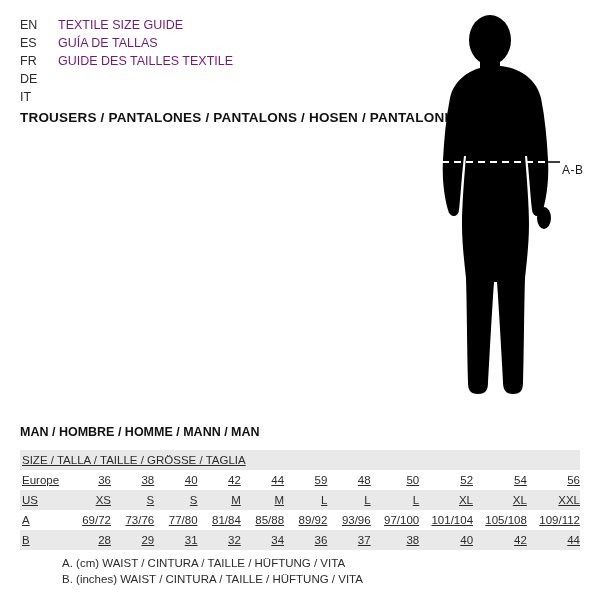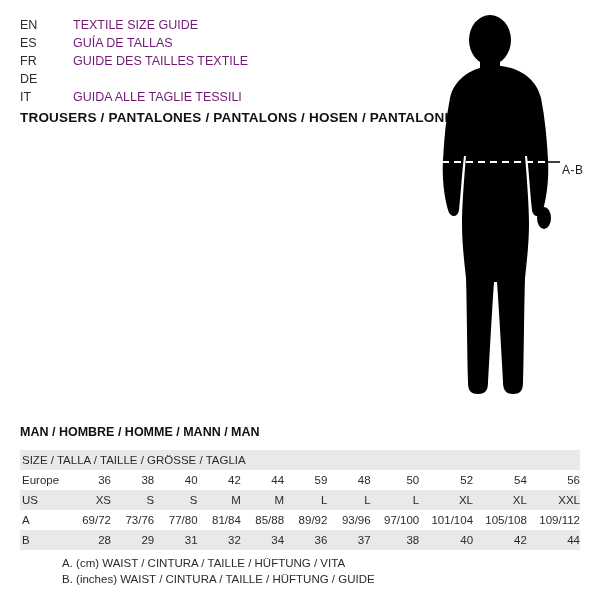--- a/index.html
+++ b/index.html
@@ -25,21 +25,20 @@
     position: absolute;
     left: 20px;
     top: 16px;
     width: 400px;
   }
   .legend-row {
     display: flex;
     align-items: center;
     height: 18px;
     line-height: 18px;
-    gap: 15px;
   }
   .legend-code {
     width: 38px;
     font-size: 12.5px;
     color: #2b2b2b;
   }
   .legend-text {
     font-size: 12.5px;
     color: #701a75;
     white-space: nowrap;
@@ -93,20 +92,21 @@
     top: 450px;
     width: 560px;
     border-collapse: collapse;
     font-size: 11.5px;
     color: #2b2b2b;
   }
   table.size-table td {
     padding: 2px 0 2px 12px;
     height: 16px;
     white-space: nowrap;
+    text-decoration: underline;
   }
   table.size-table tr.shaded td {
     background: #e9e9e9;
   }
   table.size-table td.label-col {
     width: 86px;
     padding-left: 2px;
   }
   table.size-table td.val {
     width: 43px;
@@ -144,21 +144,20 @@
     </div>
     <div class="legend-row">
       <span class="legend-code">FR</span>
       <span class="legend-text">GUIDE DES TAILLES TEXTILE</span>
     </div>
     <div class="legend-row">
       <span class="legend-code">DE</span>
     </div>
     <div class="legend-row">
       <span class="legend-code">IT</span>
-      <span class="legend-text">GUIDA ALLE TAGLIE TESSILI</span>
     </div>
   </div>
 
   <div class="section-title">TROUSERS / PANTALONES / PANTALONS / HOSEN / PANTALONI</div>
 
   <div class="figure">
     <svg width="170" height="400" viewBox="0 0 170 400" xmlns="http://www.w3.org/2000/svg">
 
       <ellipse cx="70" cy="30" rx="21" ry="25" fill="#000000"></ellipse>
 
@@ -266,16 +265,16 @@
         <td class="val">38</td>
         <td class="val">40</td>
         <td class="val">42</td>
         <td class="val">44</td>
       </tr>
     </tbody>
   </table>
 
   <div class="footnotes">
     <div class="footnote">A. (cm) WAIST / CINTURA / TAILLE / HÜFTUNG / VITA</div>
-    <div class="footnote">B. (inches) WAIST / CINTURA / TAILLE / HÜFTUNG / GUIDE</div>
+    <div class="footnote">B. (inches) WAIST / CINTURA / TAILLE / HÜFTUNG / VITA</div>
   </div>
 
 </div>
 
 </body></html>

